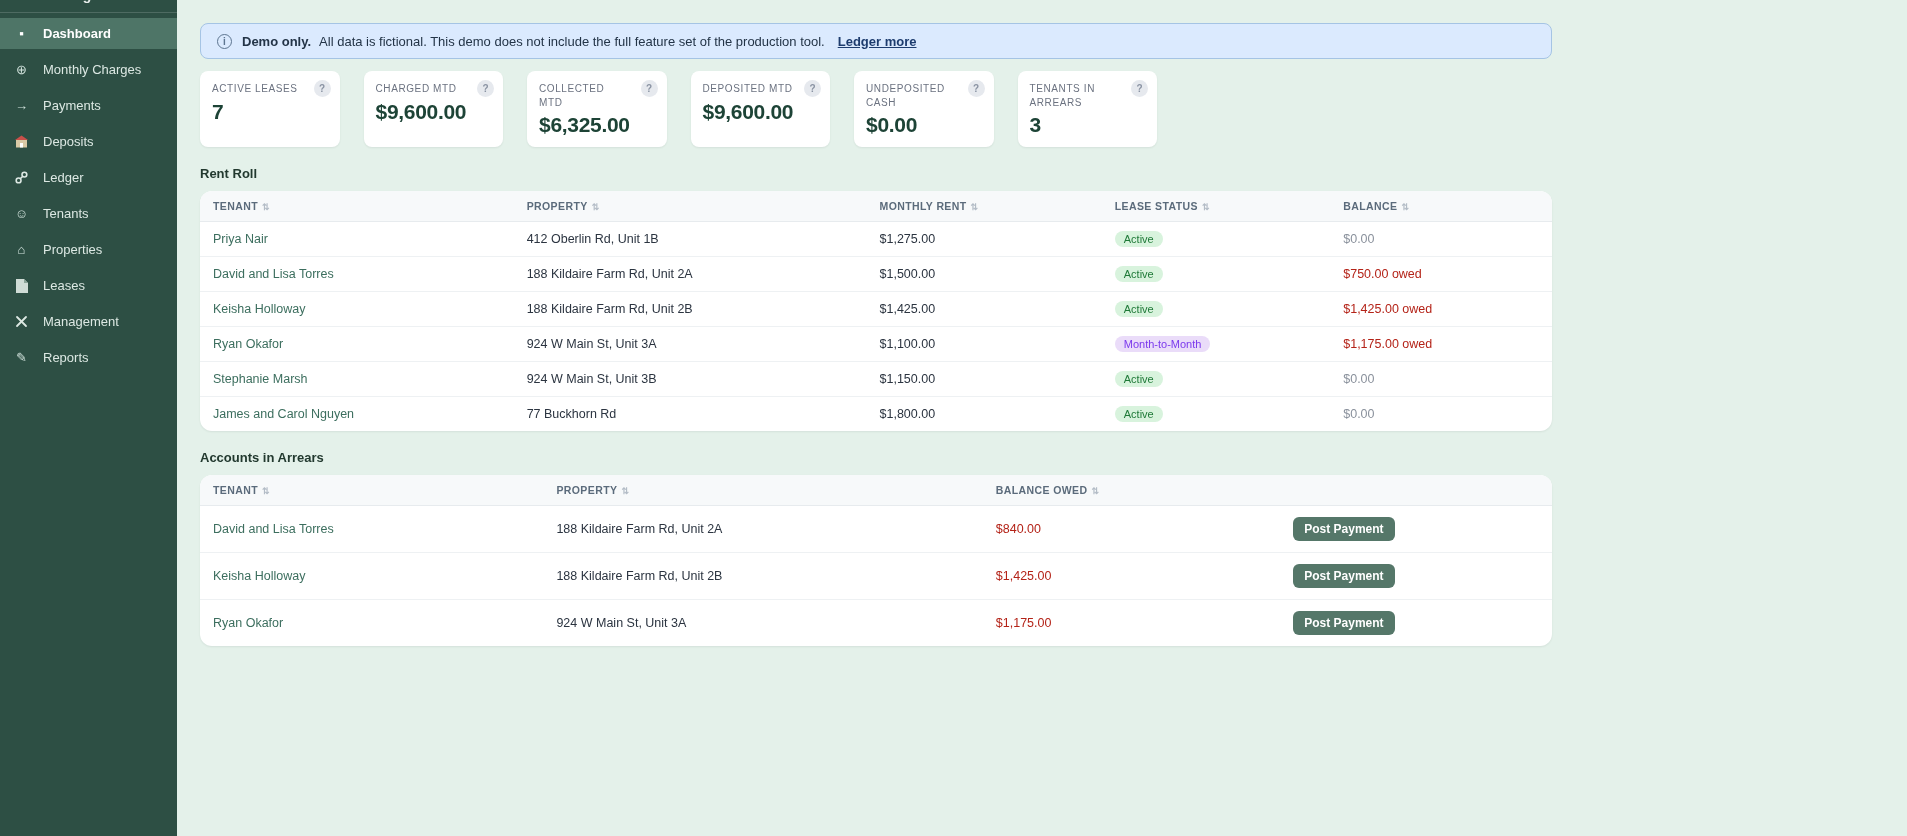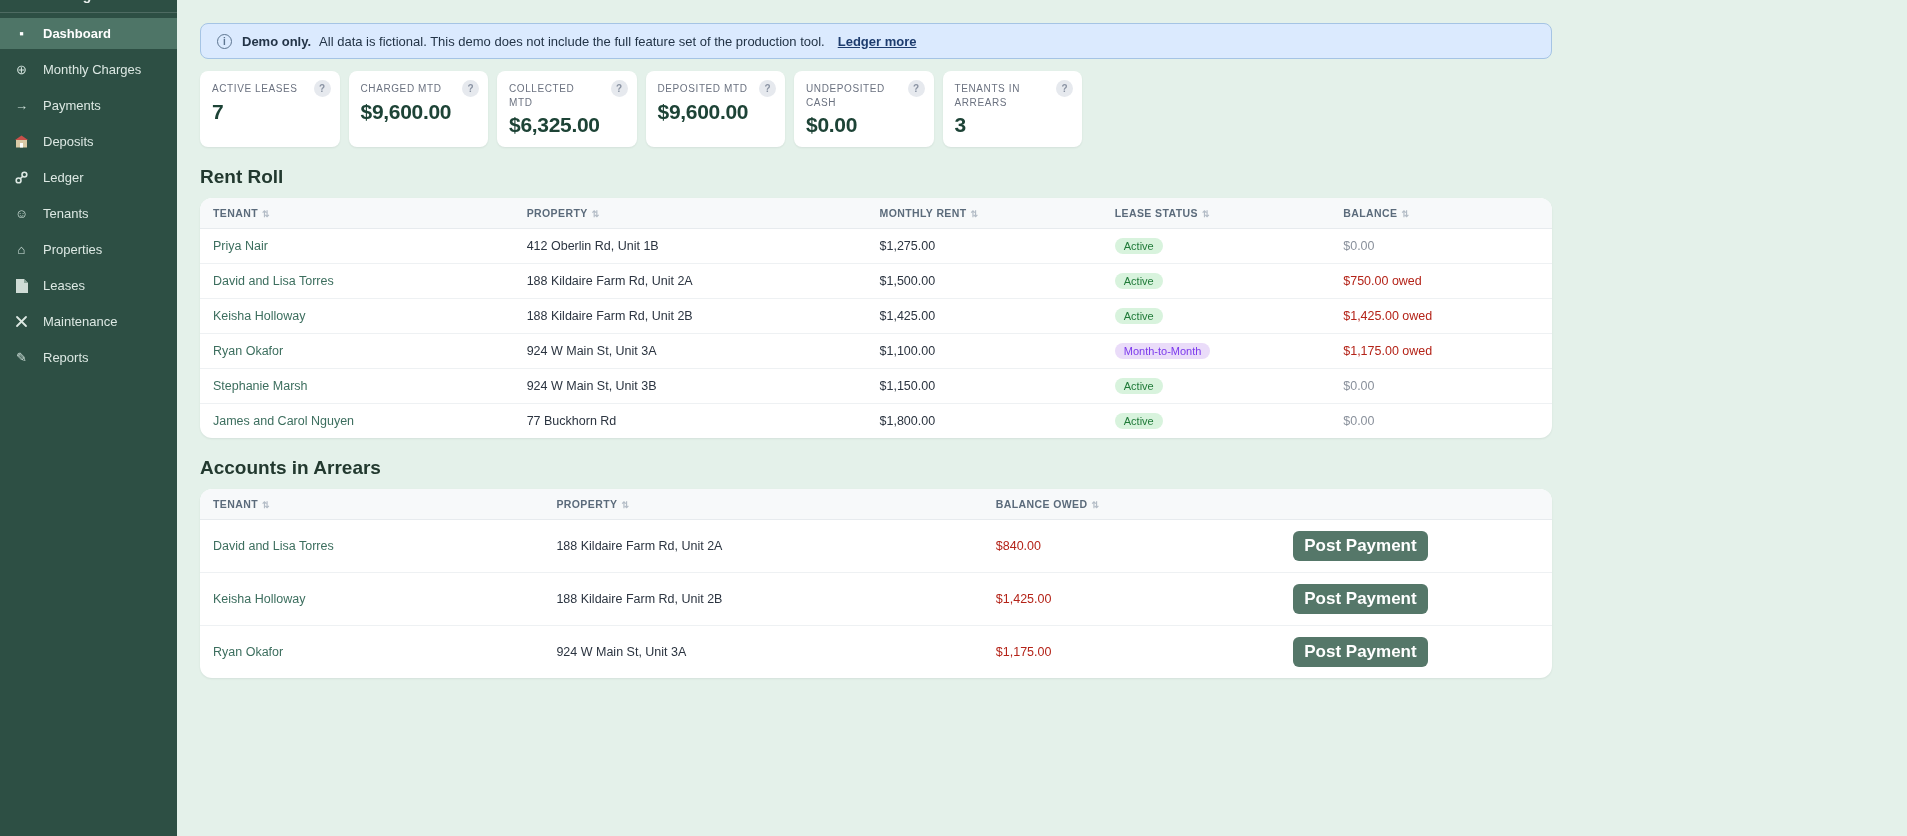--- a/index.html
+++ b/index.html
@@ -52,40 +52,40 @@
   .alert-info-icon {
     width:15px; height:15px; min-width:15px; border-radius:50%;
     border:1.4px solid #5d7590; color:#5d7590;
     display:inline-flex; align-items:center; justify-content:center;
     font-size:10px; font-style:normal; margin-right:10px; font-weight:bold;
   }
   .alert-title { font-weight:bold; margin-right:8px; }
   .alert-link { color:#1d3c6e; font-weight:bold; text-decoration:underline; margin-left:13px; cursor:pointer; }
 
   
-  .stats { display:flex; gap:9px; margin-top:12px; }
+  .stats { display:flex; gap:24px; margin-top:12px; }
   .card {
     width:139.5px; height:76px; background:#ffffff; border-radius:8px;
     padding:11px 12px; position:relative;
     box-shadow:0 1px 2px rgba(26,54,44,0.08);
   }
   .card-label {
     font-size:10px; letter-spacing:0.6px; color:#6b7280;
     line-height:1.35; padding-right:24px;
   }
   .card-value { font-size:21px; font-weight:bold; color:#1d4336; margin-top:4px; letter-spacing:-0.3px; }
   .help-badge {
     position:absolute; top:9px; right:9px;
     width:17px; height:17px; border-radius:50%;
     background:#e6e9ee; color:#8a93a3; font-size:10px; font-weight:bold;
     display:flex; align-items:center; justify-content:center; cursor:pointer;
   }
 
   
-  .section-heading { font-size:19px; font-weight:600; color:#22392f; margin:19px 0 10px 0; }
+  .section-heading { font-size:13px; font-weight:600; color:#22392f; margin:19px 0 10px 0; }
 
   
   .table-card {
     background:#ffffff; border-radius:12px; overflow:hidden;
     box-shadow:0 1px 2px rgba(26,54,44,0.08);
   }
   table { width:100%; border-collapse:collapse; table-layout:fixed; }
   thead th {
     background:#f7f9fa; text-align:left;
     font-size:10.5px; font-weight:bold; letter-spacing:0.4px; color:#5b6b7b;
@@ -104,21 +104,21 @@
     padding:2px 9px; border-radius:10px;
   }
   .pill-active { background:#d8f3dd; color:#1f7a38; }
   .pill-mtm { background:#eadcf9; color:#7c3aed; }
   .bal-zero { color:#8a919c; }
   .bal-owed { color:#b42318; }
   .arrears-table tbody td { padding-top:11px; padding-bottom:11px; }
   .post-payment-btn {
     background:#557769; color:#ffffff; border:none; border-radius:6px;
     font-family:"Liberation Sans", sans-serif;
-    font-size:17px; font-weight:bold; padding:5px 11px; cursor:pointer;
+    font-size:12px; font-weight:bold; padding:5px 11px; cursor:pointer;
   }
 </style>
 </head>
 <body>
 
 <div class="sidebar">
   <div class="sidebar-title">Rent Management Demo</div>
   <div class="sidebar-divider"></div>
   <div class="nav">
       <div class="nav-item active">
@@ -170,21 +170,21 @@
         </span>
         <span class="nav-label">Leases</span>
       </div>
       <div class="nav-item">
         <span class="nav-icon">
           <svg width="13" height="13" viewBox="0 0 13 13" stroke="#dce8e3" stroke-width="1.8" stroke-linecap="round">
             <line x1="2" y1="2" x2="11" y2="11"></line>
             <line x1="11" y1="2" x2="2" y2="11"></line>
           </svg>
         </span>
-        <span class="nav-label">Maintenance</span>
+        <span class="nav-label">Management</span>
       </div>
       <div class="nav-item">
         <span class="nav-icon">✎</span>
         <span class="nav-label">Reports</span>
       </div>
     </div>
 </div>
 
 <div class="main">
   <div class="content">

